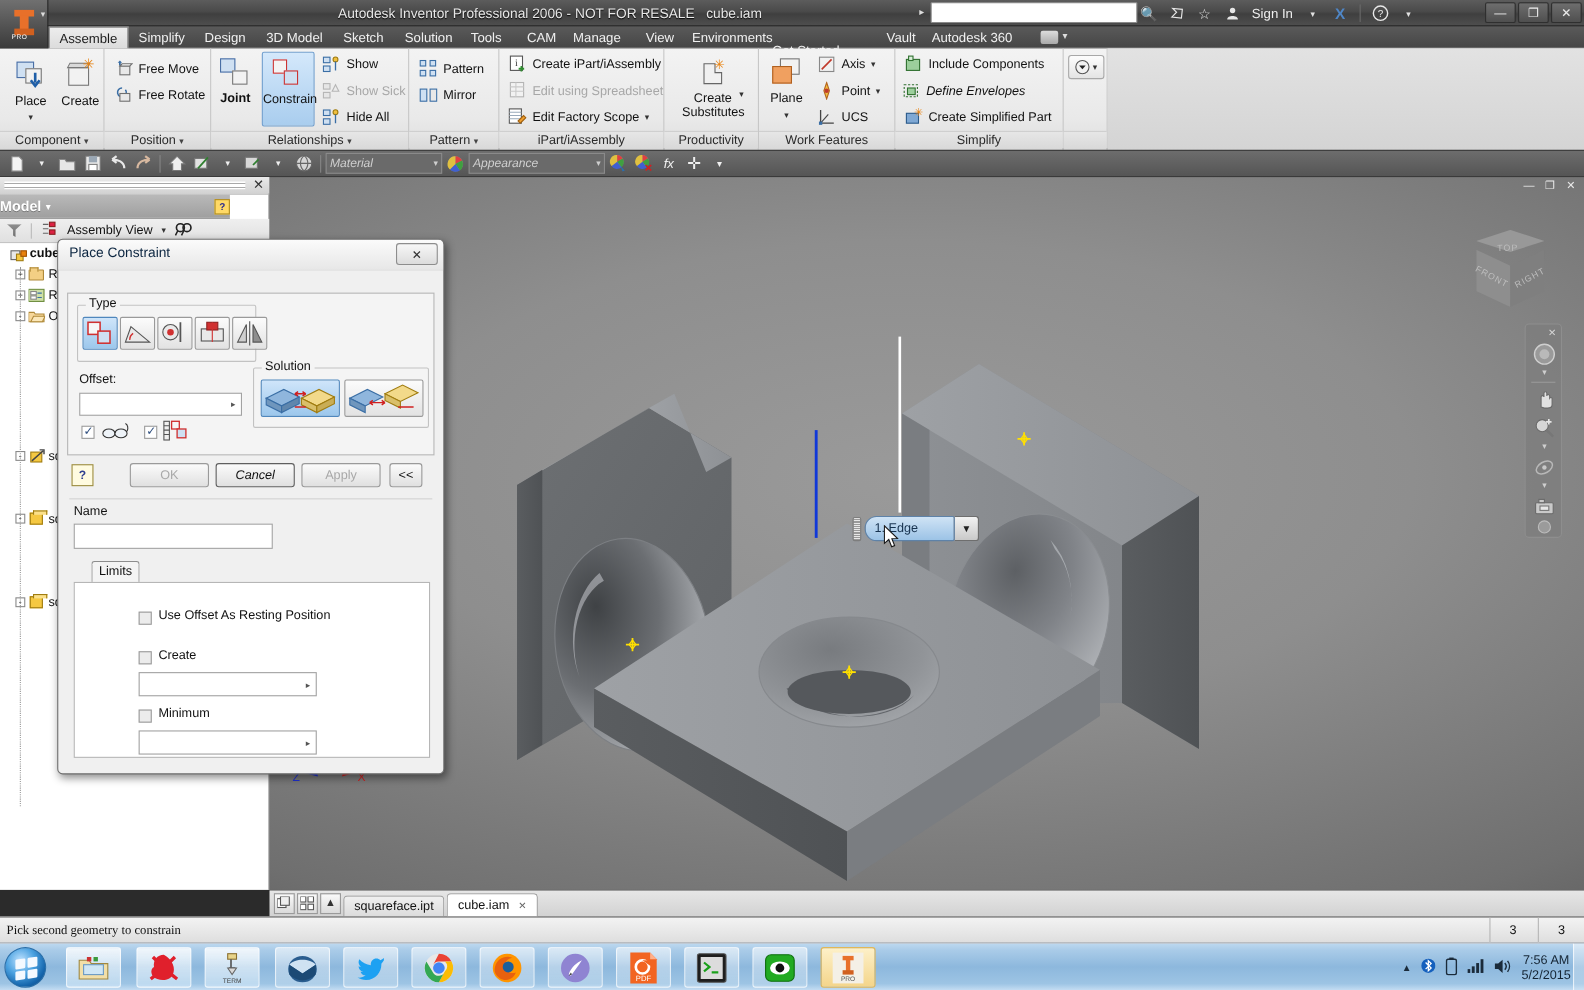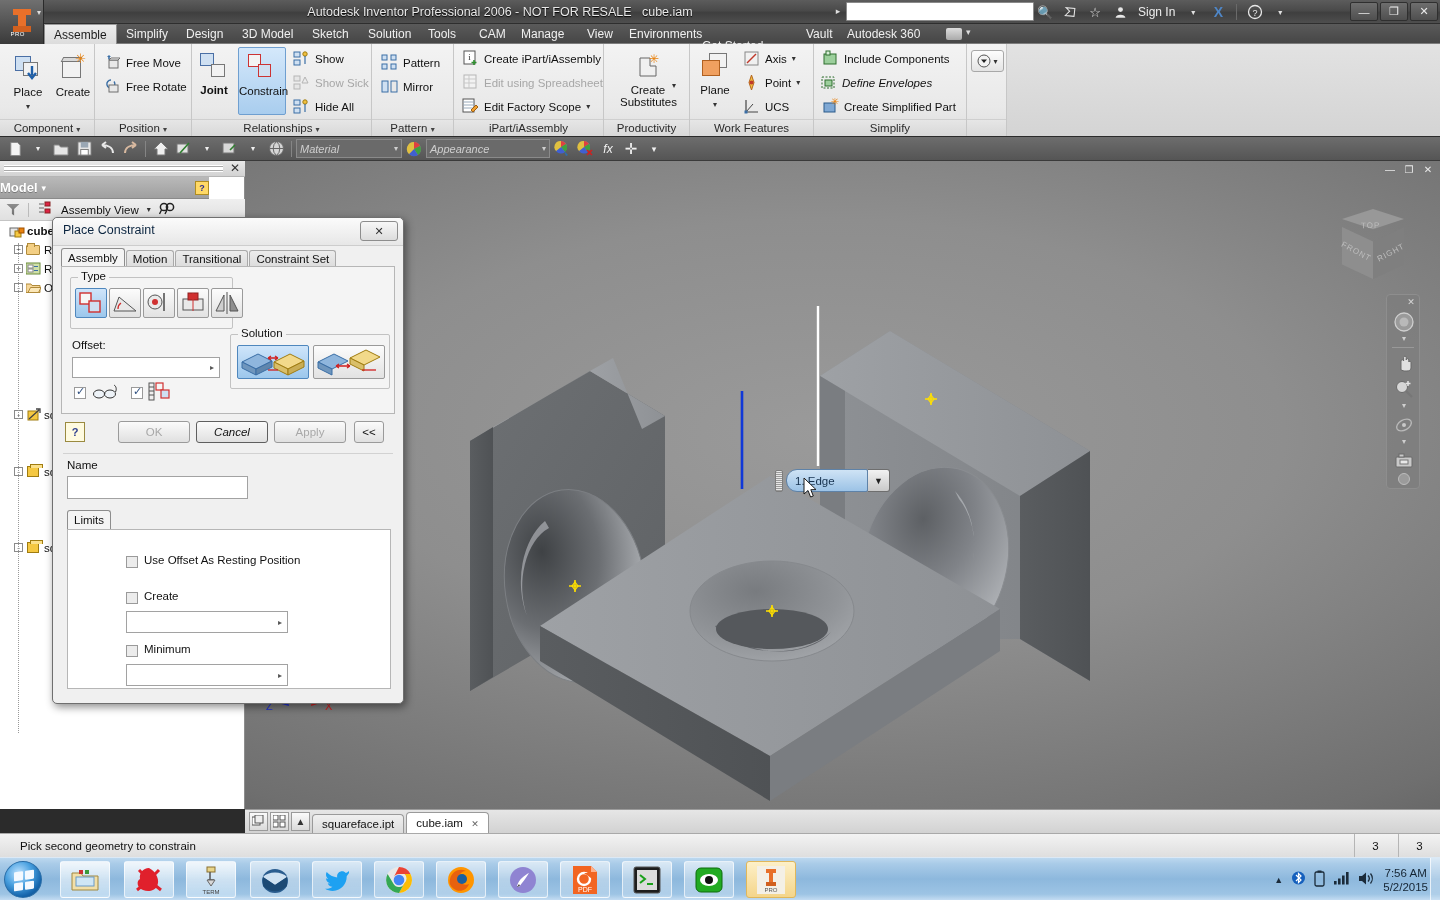--- a/index.html
+++ b/index.html
@@ -278,21 +278,21 @@
   .dochip{height:19px;padding:0 9px;border:1px solid #9a9a9a;border-bottom:none;
     background:linear-gradient(180deg,#f0f0f0,#dcdcdc);border-radius:4px 4px 0 0;
     font-size:11.5px;line-height:18px;color:#111;}
   .dochip.active{background:#fff;height:21px;line-height:20px;}
   .dochip .cx{font-size:9px;color:#666;margin-left:5px;}
   .statusbar{
     position:absolute;left:0;top:833px;right:0;height:24px;
     background:linear-gradient(180deg,#f3f3f3,#dedede);
     border-top:1px solid #a9a9a9;display:flex;align-items:center;
   }
-  .statusbar .msg{padding-left:20px;font-size:11.5px;color:#111;}
+  .statusbar .msg{padding-left:6px;font-size:11.5px;color:#111;font-family:Liberation Serif, serif;}
   .statusbar .cell{position:absolute;top:0;height:23px;width:42px;border-left:1px solid #b5b5b5;
     display:flex;align-items:center;justify-content:center;font-size:11.5px;color:#111;}
 
   
   .taskbar{
     position:absolute;left:0;top:857px;right:0;height:43px;
     background:linear-gradient(180deg,#bcd8ef 0%,#a9cbe8 14%,#8db8dd 50%,#9dc4e4 86%,#c3dcf2 100%);
     border-top:1px solid #dce9f5;
   }
   .startorb{
@@ -1033,26 +1033,20 @@
     </div>
   </div>
 
   <div class="dialog">
 
     <div class="dlg-title">
       <div class="t">Place Constraint</div>
       <div class="dlg-close">✕</div>
     </div>
 
-    <div class="dlg-tabs">
-      <div class="dtab active">Assembly</div>
-      <div class="dtab">Motion</div>
-      <div class="dtab">Transitional</div>
-      <div class="dtab">Constraint Set</div>
-    </div>
 
     <div class="dlg-pane">
 
       <div class="grp" style="left:8px;top:10px;width:163px;height:52px;">
         <span class="cap">Type</span>
         <div class="tbtn sel" style="left:4px;top:10px;">
           <svg width="30" height="28" viewBox="0 0 30 28">
               <rect x="4" y="4" width="11" height="11" fill="#f6f6f6" stroke="#d03030" stroke-width="1.4"></rect>
               <rect x="13" y="12" width="11" height="11" fill="#cfe0f2" stroke="#d03030" stroke-width="1.4"></rect>
             </svg>
@@ -1147,21 +1141,21 @@
     </div>
 
     <div class="hsep" style="top:235px;"></div>
 
     <div style="position:absolute;left:14px;top:241px;font-size:11.5px;color:#111;">Name</div>
     <div class="fieldbox" style="left:14px;top:258px;width:181px;height:23px;">
       <span style="padding-left:4px;line-height:21px;font-size:11.5px;"></span>
     </div>
 
     <div style="position:absolute;left:14px;top:292px;height:20px;">
-      <div class="dtab active" style="height:20px;line-height:19px;">Limits</div>
+      <div class="dtab active" style="height:20px;line-height:19px;margin-left:16px;">Limits</div>
     </div>
     <div style="position:absolute;left:14px;top:311px;width:324px;height:160px;background:#fff;border:1px solid #b6b6b6;">
       <span class="chk gray" style="position:absolute;left:58px;top:26px;"></span>
       <span style="position:absolute;left:76px;top:24px;font-size:11.5px;color:#111;">Use Offset As Resting Position</span>
 
       <span class="chk gray" style="position:absolute;left:58px;top:62px;"></span>
       <span style="position:absolute;left:76px;top:60px;font-size:11.5px;color:#111;">Create</span>
       <div class="fieldbox" style="left:58px;top:81px;width:162px;height:22px;">
         <span style="padding-left:4px;line-height:20px;font-size:11.5px;"></span>
         <span class="spin">▸</span>

